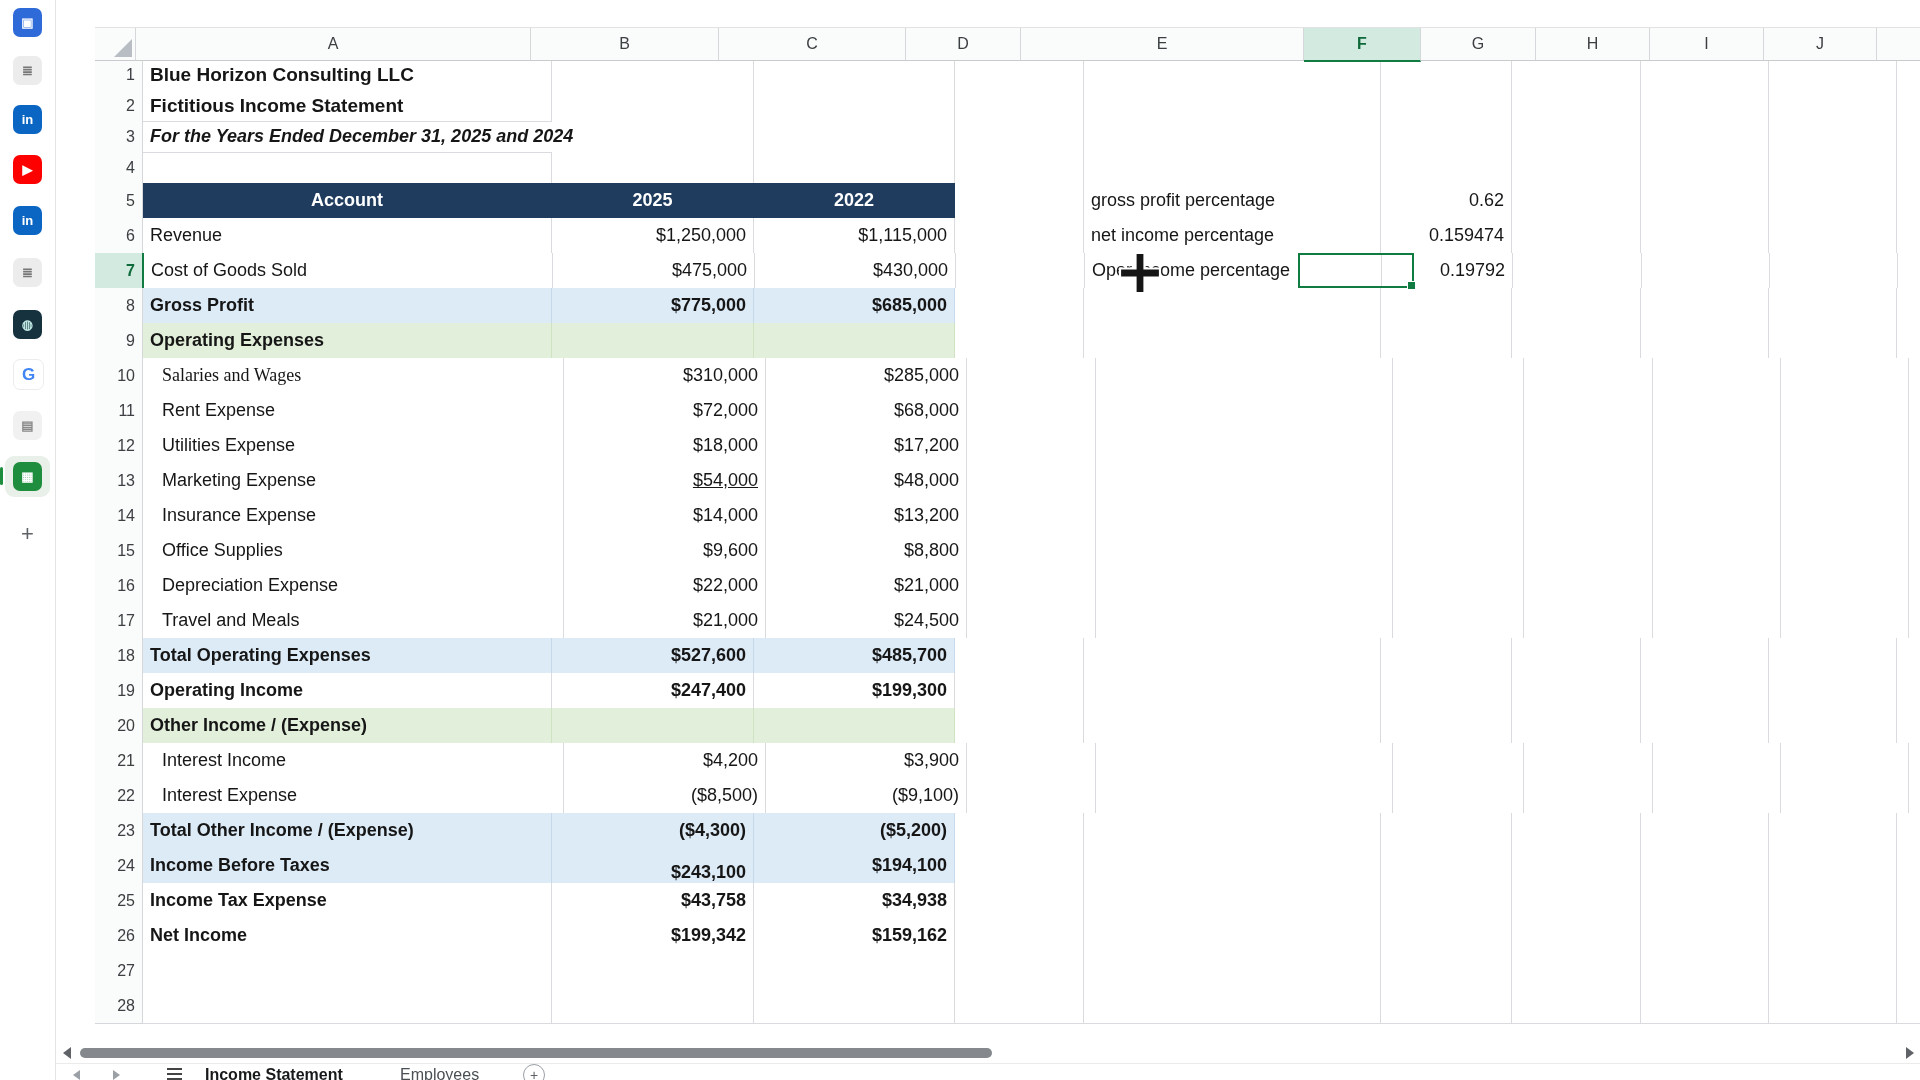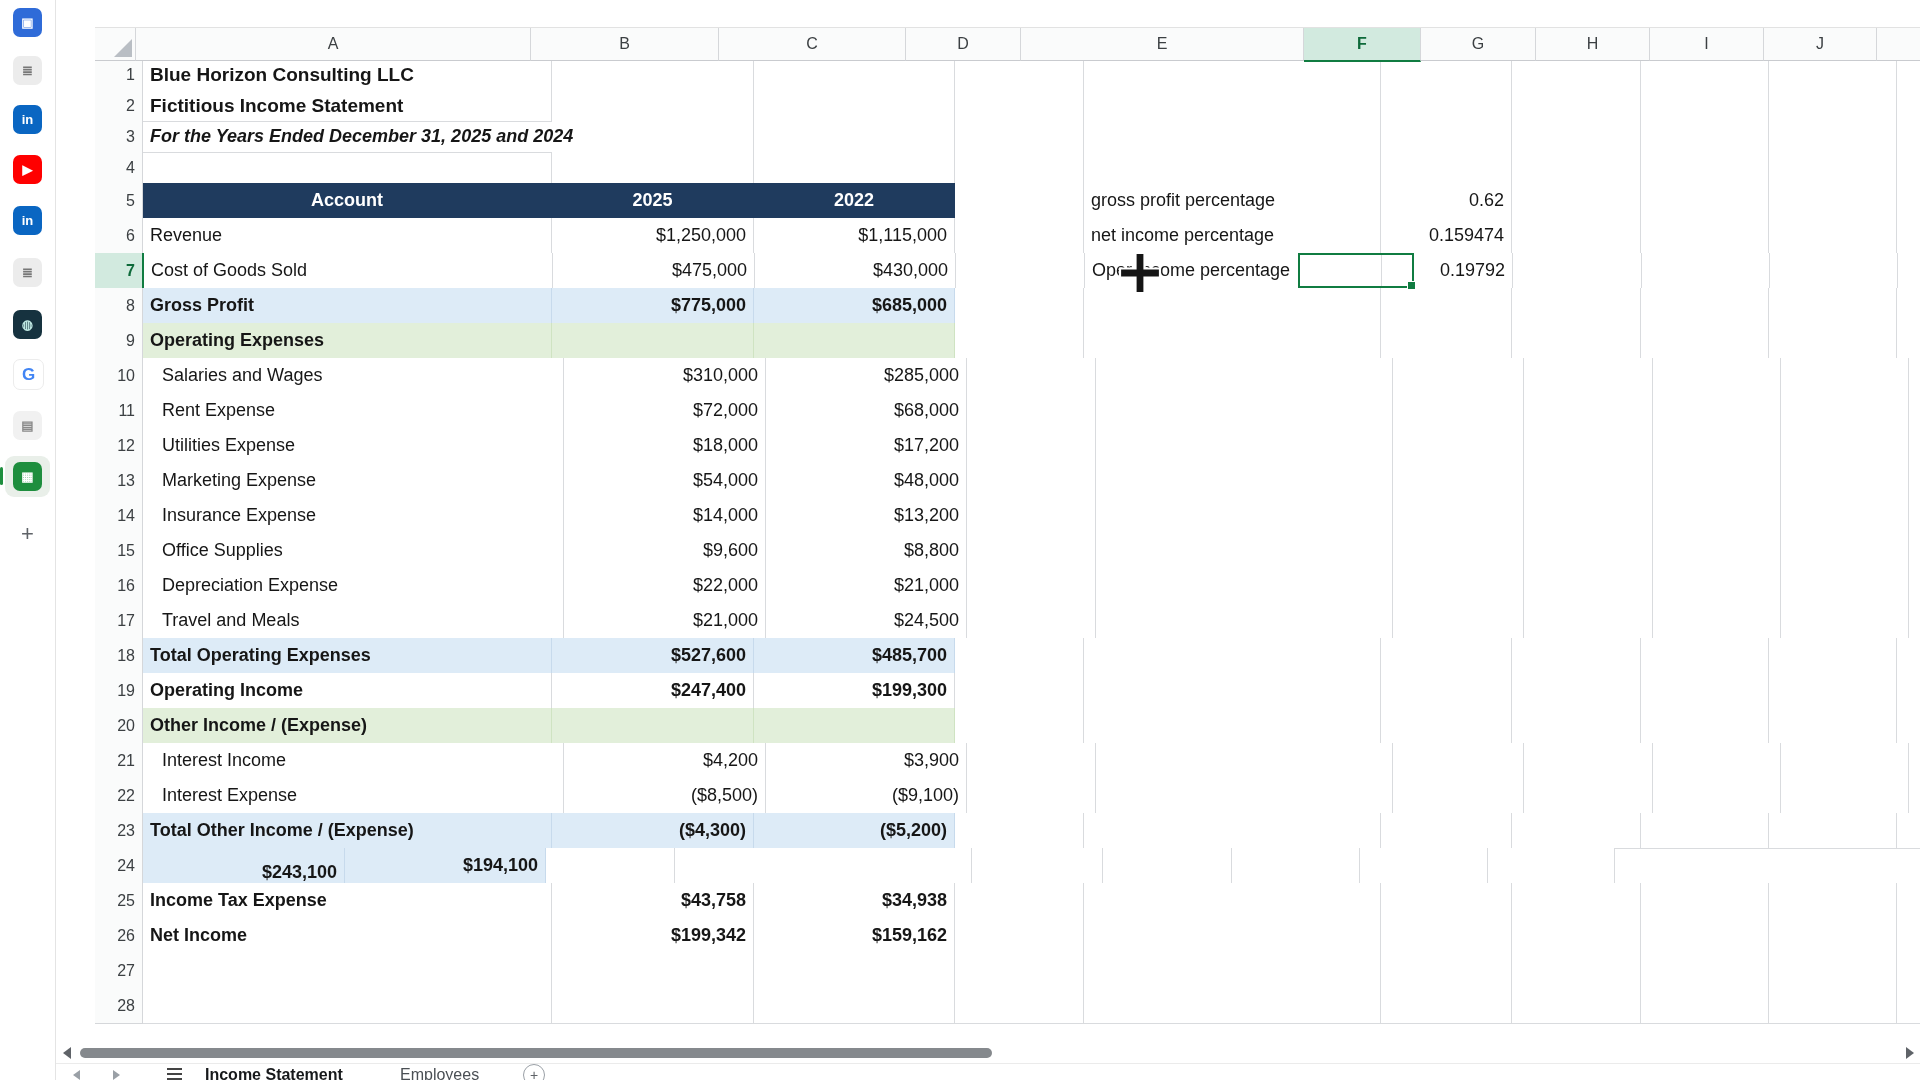--- a/index.html
+++ b/index.html
@@ -278,21 +278,21 @@
         <div class="cell" style="width: 114px; height: 35px;"></div>
         <div class="cell" style="width: 282px; height: 35px;"></div>
         <div class="cell" style="width: 116px; height: 35px;"></div>
         <div class="cell" style="width: 114px; height: 35px;"></div>
         <div class="cell" style="width: 113px; height: 35px;"></div>
         <div class="cell" style="width: 113px; height: 35px;"></div>
         <div class="cell" style="width: 112px; height: 35px;"></div>
       </div>
       <div class="grow" style="height: 35px;">
         <div class="rnum" style="height: 35px;">10</div>
-        <div class="cell indent" style="width: 394px; height: 35px;">
+        <div class="cell indent" style="width: 394px; height: 35px; font-family: Liberation Serif, serif;">
           <span>Salaries and Wages</span>
         </div>
         <div class="cell num" style="width: 187px; height: 35px; text-align: right;">
           <span>$310,000</span>
         </div>
         <div class="cell num" style="width: 186px; height: 35px;">
           <span>$285,000</span>
         </div>
         <div class="cell" style="width: 114px; height: 35px;"></div>
         <div class="cell" style="width: 282px; height: 35px;"></div>
@@ -338,21 +338,21 @@
         <div class="cell" style="width: 114px; height: 35px;"></div>
         <div class="cell" style="width: 113px; height: 35px;"></div>
         <div class="cell" style="width: 113px; height: 35px;"></div>
         <div class="cell" style="width: 112px; height: 35px;"></div>
       </div>
       <div class="grow" style="height: 35px;">
         <div class="rnum" style="height: 35px;">13</div>
         <div class="cell indent" style="width: 394px; height: 35px;">
           <span>Marketing Expense</span>
         </div>
-        <div class="cell num" style="width: 187px; height: 35px;">
+        <div class="cell num" style="width: 187px; height: 35px; text-decoration: underline;">
           <span>$54,000</span>
         </div>
         <div class="cell num" style="width: 186px; height: 35px;">
           <span>$48,000</span>
         </div>
         <div class="cell" style="width: 114px; height: 35px;"></div>
         <div class="cell" style="width: 282px; height: 35px;"></div>
         <div class="cell" style="width: 116px; height: 35px;"></div>
         <div class="cell" style="width: 114px; height: 35px;"></div>
         <div class="cell" style="width: 113px; height: 35px;"></div>
@@ -540,20 +540,23 @@
         <div class="cell" style="width: 114px; height: 35px;"></div>
         <div class="cell" style="width: 282px; height: 35px;"></div>
         <div class="cell" style="width: 116px; height: 35px;"></div>
         <div class="cell" style="width: 114px; height: 35px;"></div>
         <div class="cell" style="width: 113px; height: 35px;"></div>
         <div class="cell" style="width: 113px; height: 35px;"></div>
         <div class="cell" style="width: 112px; height: 35px;"></div>
       </div>
       <div class="grow" style="height: 35px;">
         <div class="rnum" style="height: 35px;">24</div>
+        <div class="cell blue bold uline" style="width: 394px; height: 35px;">
+          <span>Income Before Taxes</span>
+        </div>
         <div class="cell num blue bold uline" style="width: 187px; height: 35px; align-items: flex-end;">
           <span>$243,100</span>
         </div>
         <div class="cell num blue bold uline" style="width: 186px; height: 35px;">
           <span>$194,100</span>
         </div>
         <div class="cell" style="width: 114px; height: 35px;"></div>
         <div class="cell" style="width: 282px; height: 35px;"></div>
         <div class="cell" style="width: 116px; height: 35px;"></div>
         <div class="cell" style="width: 114px; height: 35px;"></div>

